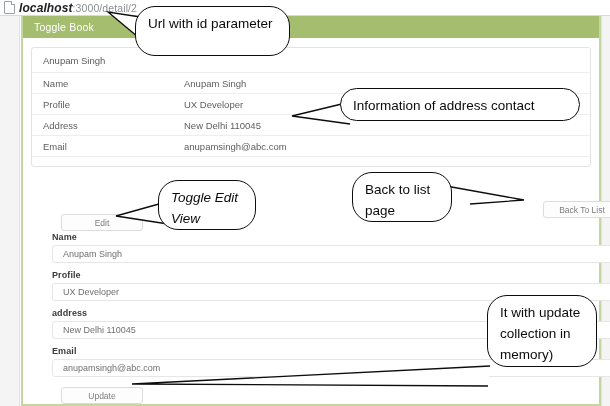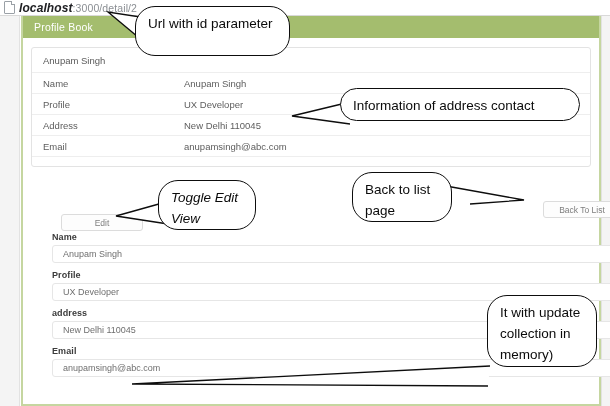--- a/index.html
+++ b/index.html
@@ -249,21 +249,21 @@
 <div id="urlbar-sep"></div>
 
 <div id="viewport">
 
   <div id="gutter-left"></div>
   <div id="gutter-right"></div>
 
   <div id="app">
 
     <div id="titlebar">
-      <span>Profile Book</span>
+      <span>Toggle Book</span>
     </div>
 
     <div id="content">
 
       <div id="detail-panel">
         <div id="panel-heading">
           <span>Anupam Singh</span>
         </div>
 
         <div class="d-row">
@@ -282,20 +282,21 @@
           <span class="d-key">Email</span>
           <span class="d-val">anupamsingh@abc.com</span>
         </div>
         <div id="panel-foot"></div>
       </div>
 
     </div>
 
     <div class="btn" id="edit-btn">Edit</div>
     <div class="btn" id="back-btn">Back To List</div>
+    <div class="btn" id="update-btn">Update</div>
 
     <div id="form">
       <div class="f-group">
         <div class="f-label">Name</div>
         <input class="f-input" value="Anupam Singh" style="">
       </div>
       <div class="f-group">
         <div class="f-label">Profile</div>
         <input class="f-input" value="UX Developer" style="">
       </div>

